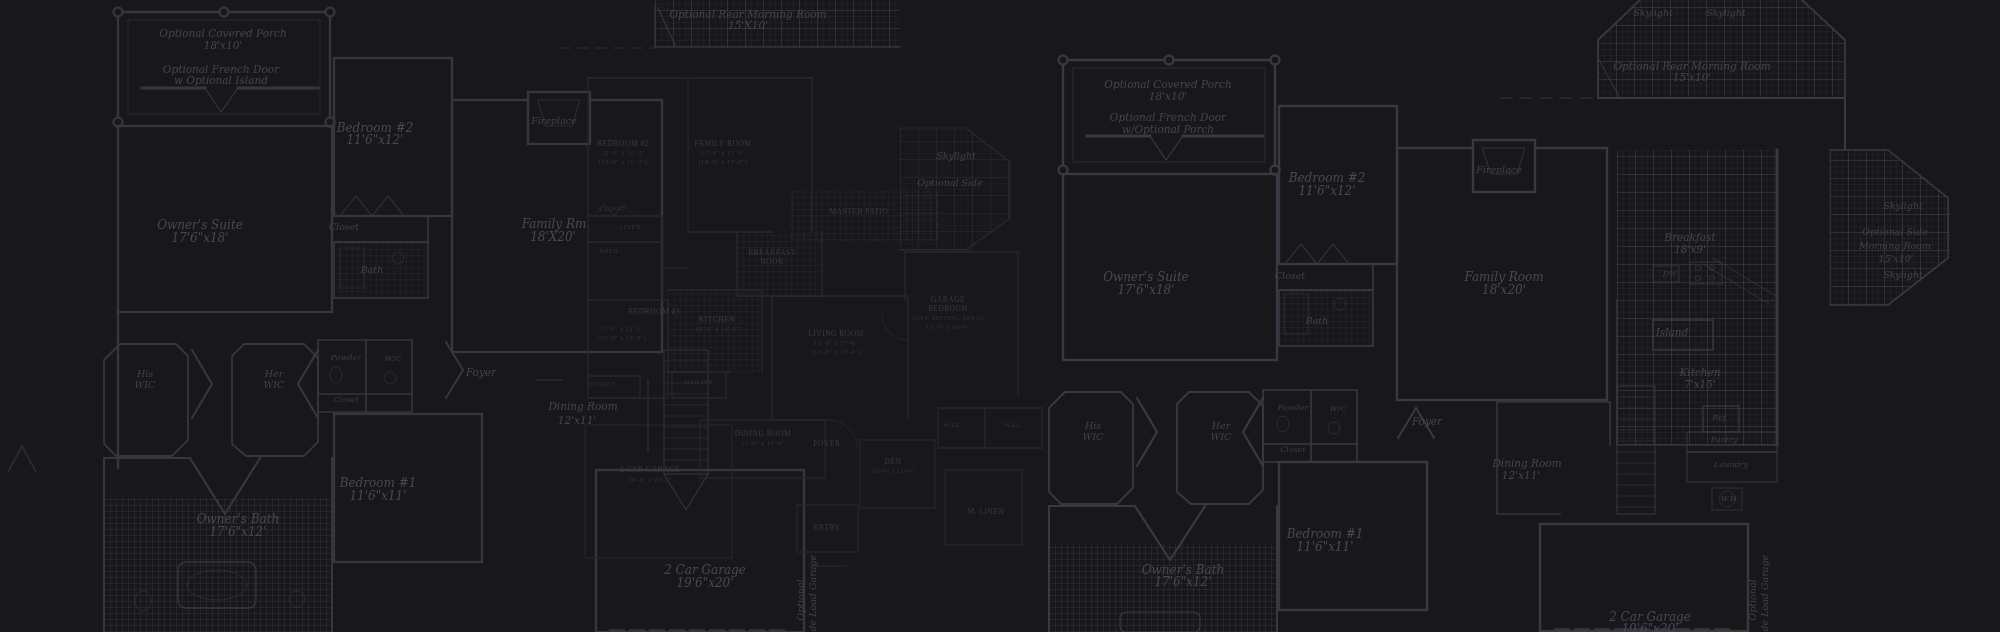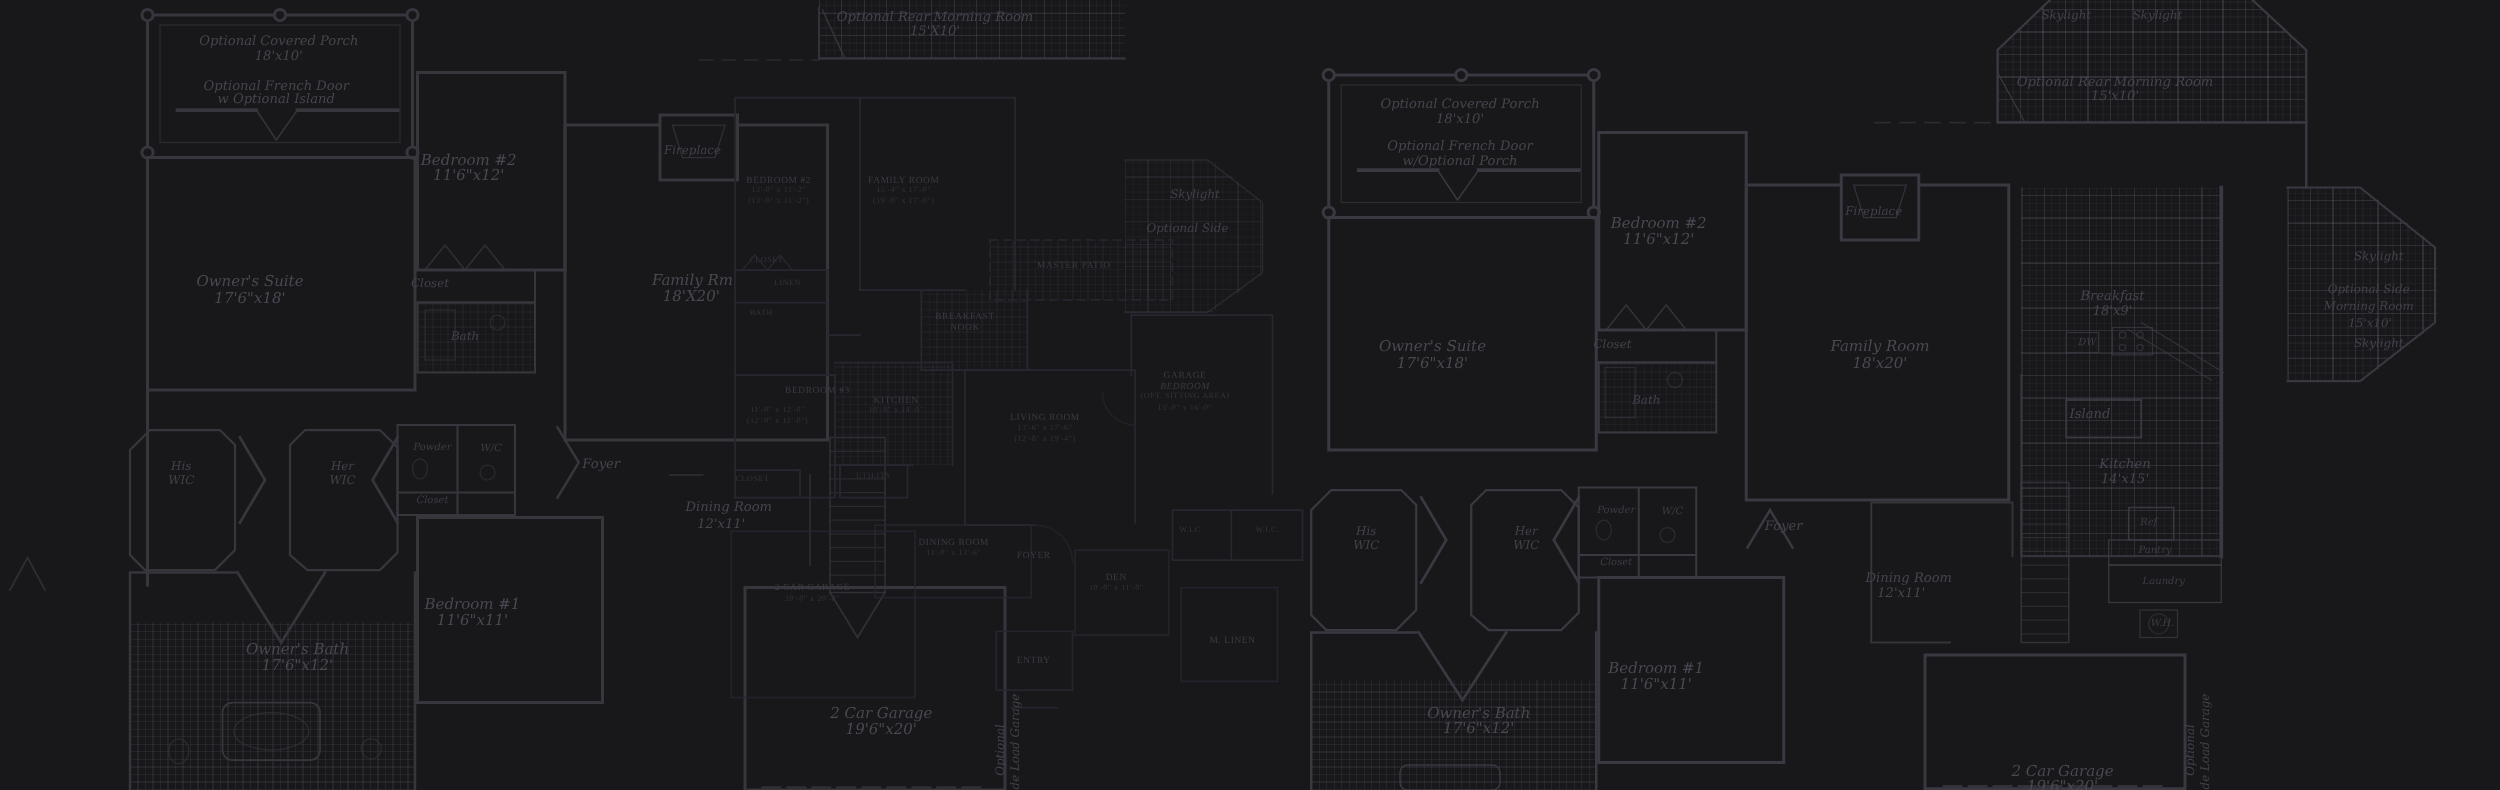--- a/index.html
+++ b/index.html
@@ -263,21 +263,21 @@
       <span class="lbl s9" style="left: 1499px; top: 170px;">Fireplace</span>
       <span class="lbl s9" style="left: 1653px; top: 13px;">Skylight</span>
       <span class="lbl s9" style="left: 1726px; top: 13px;">Skylight</span>
       <span class="lbl s10" style="left: 1692px; top: 66px;">Optional Rear Morning Room</span>
       <span class="lbl s10" style="left: 1692px; top: 77px;">15'x10'</span>
       <span class="lbl s10" style="left: 1690px; top: 237px;">Breakfast</span>
       <span class="lbl s10" style="left: 1690px; top: 249px;">18'x9'</span>
       <span class="lbl t7" style="left: 1670px; top: 274px;">DW</span>
       <span class="lbl s10" style="left: 1672px; top: 332px;">Island</span>
       <span class="lbl s10" style="left: 1700px; top: 372px;">Kitchen</span>
-      <span class="lbl s10" style="left: 1700px; top: 384px;">14'x15'</span>
+      <span class="lbl s10" style="left: 1700px; top: 384px;">7'x15'</span>
       <span class="lbl t7" style="left: 1719px; top: 418px;">Ref</span>
       <span class="lbl t7" style="left: 1724px; top: 440px; font-style: italic;">Pantry</span>
       <span class="lbl t7" style="left: 1731px; top: 465px;">Laundry</span>
       <span class="lbl t7" style="left: 1730px; top: 499px;">W.H.</span>
       <span class="lbl s10" style="left: 1527px; top: 463px;">Dining Room</span>
       <span class="lbl s10" style="left: 1521px; top: 475px;">12'x11'</span>
       <span class="lbl s9" style="left: 1903px; top: 206px;">Skylight</span>
       <span class="lbl s9" style="left: 1895px; top: 232px;">Optional Side</span>
       <span class="lbl s9" style="left: 1895px; top: 246px;">Morning Room</span>
       <span class="lbl s9" style="left: 1896px; top: 259px;">15'x10'</span>

